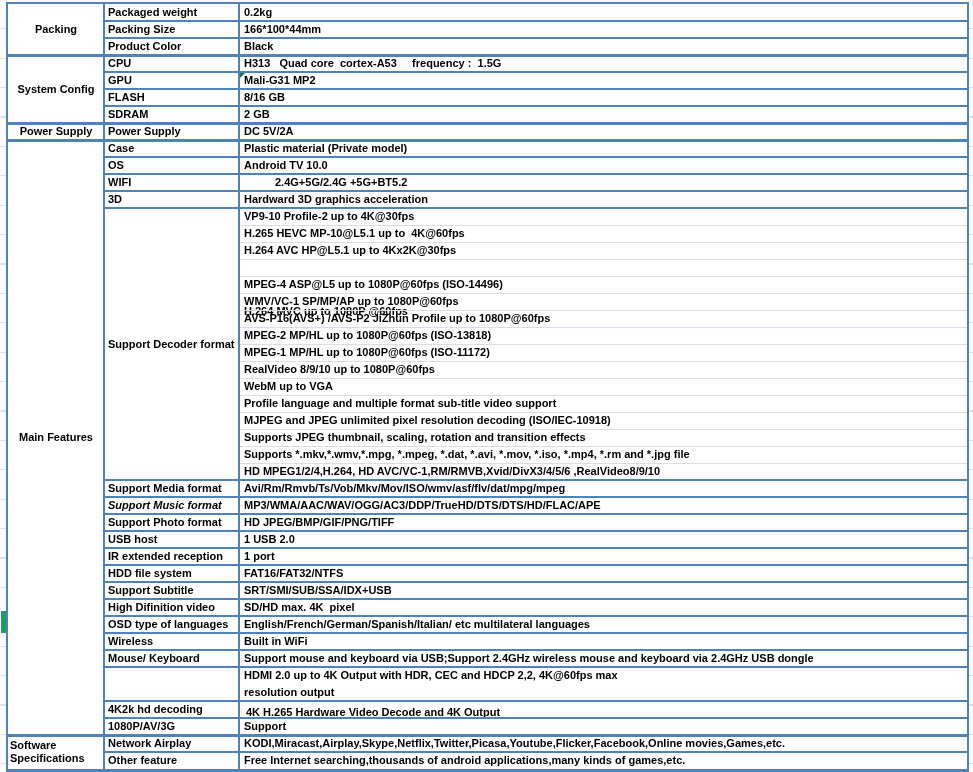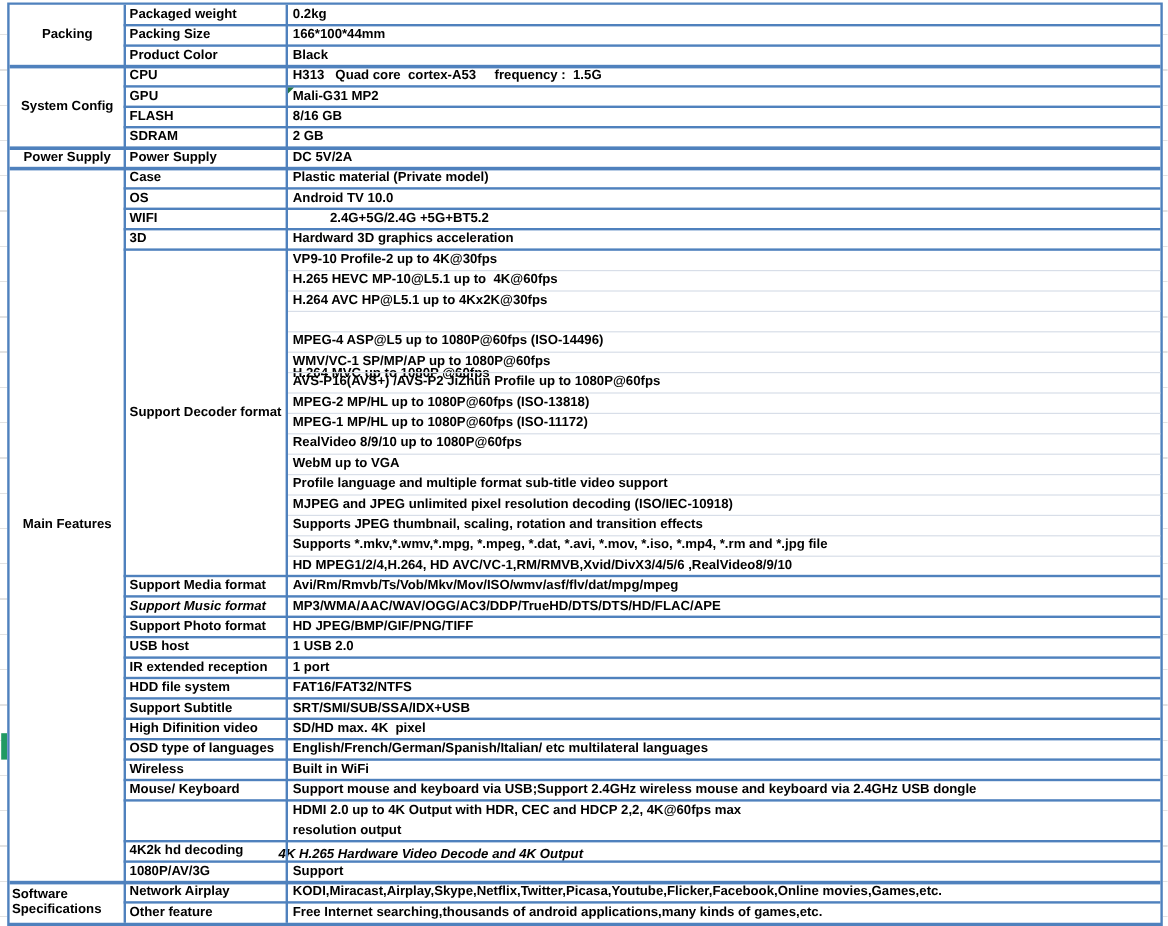--- a/index.html
+++ b/index.html
@@ -150,21 +150,21 @@
     <div class="cell lbl" style="left: 96px; top: 629px; width: 135px; height: 17px;">Wireless</div>
     <div class="cell val" style="left: 231px; top: 629px; width: 728px; height: 17px;">Built in WiFi</div>
     <div class="sep blue" style="left: 95px; top: 645px; width: 864px;"></div>
     <div class="cell lbl" style="left: 96px; top: 646px; width: 135px; height: 17px;">Mouse/ Keyboard</div>
     <div class="cell val" style="left: 231px; top: 646px; width: 728px; height: 17px;">Support mouse and keyboard via USB;Support 2.4GHz wireless mouse and keyboard via 2.4GHz USB dongle</div>
     <div class="sep blue" style="left: 95px; top: 662px; width: 864px;"></div>
     <div class="cell val" style="left: 231px; top: 663px; width: 728px; height: 17px;">HDMI 2.0 up to 4K Output with HDR, CEC and HDCP 2,2, 4K@60fps max</div>
     <div class="cell val" style="left: 231px; top: 680px; width: 728px; height: 17px;">resolution output</div>
     <div class="sep blue" style="left: 95px; top: 696px; width: 864px;"></div>
     <div class="cell lbl" style="left: 96px; top: 697px; width: 135px; height: 17px;">4K2k hd decoding</div>
-    <div class="cell val" style="left: 219px; top: 697px; width: 728px; height: 23px; font-style: italic;">4K H.265 Hardware Video Decode and 4K Output</div>
+    <div class="cell val" style="left: 233px; top: 697px; width: 728px; height: 23px;">4K H.265 Hardware Video Decode and 4K Output</div>
     <div class="sep blue" style="left: 95px; top: 713px; width: 864px;"></div>
     <div class="cell lbl" style="left: 96px; top: 714px; width: 135px; height: 17px;">1080P/AV/3G</div>
     <div class="cell val" style="left: 231px; top: 714px; width: 728px; height: 17px;">Support</div>
     <div class="cell cat" style="left: 0px; top: 136px; width: 96px; height: 595px;">Main Features</div>
     <div class="sep thick" style="left: 0px; top: 730px; width: 959px;"></div>
     <div class="cell lbl" style="left: 96px; top: 731px; width: 135px; height: 17px;">Network Airplay</div>
     <div class="cell val" style="left: 231px; top: 731px; width: 728px; height: 17px;">KODI,Miracast,Airplay,Skype,Netflix,Twitter,Picasa,Youtube,Flicker,Facebook,Online movies,Games,etc.</div>
     <div class="sep blue" style="left: 95px; top: 747px; width: 864px;"></div>
     <div class="cell lbl" style="left: 96px; top: 748px; width: 135px; height: 17px;">Other feature</div>
     <div class="cell val" style="left: 231px; top: 748px; width: 728px; height: 17px;">Free Internet searching,thousands of android applications,many kinds of games,etc.</div>

